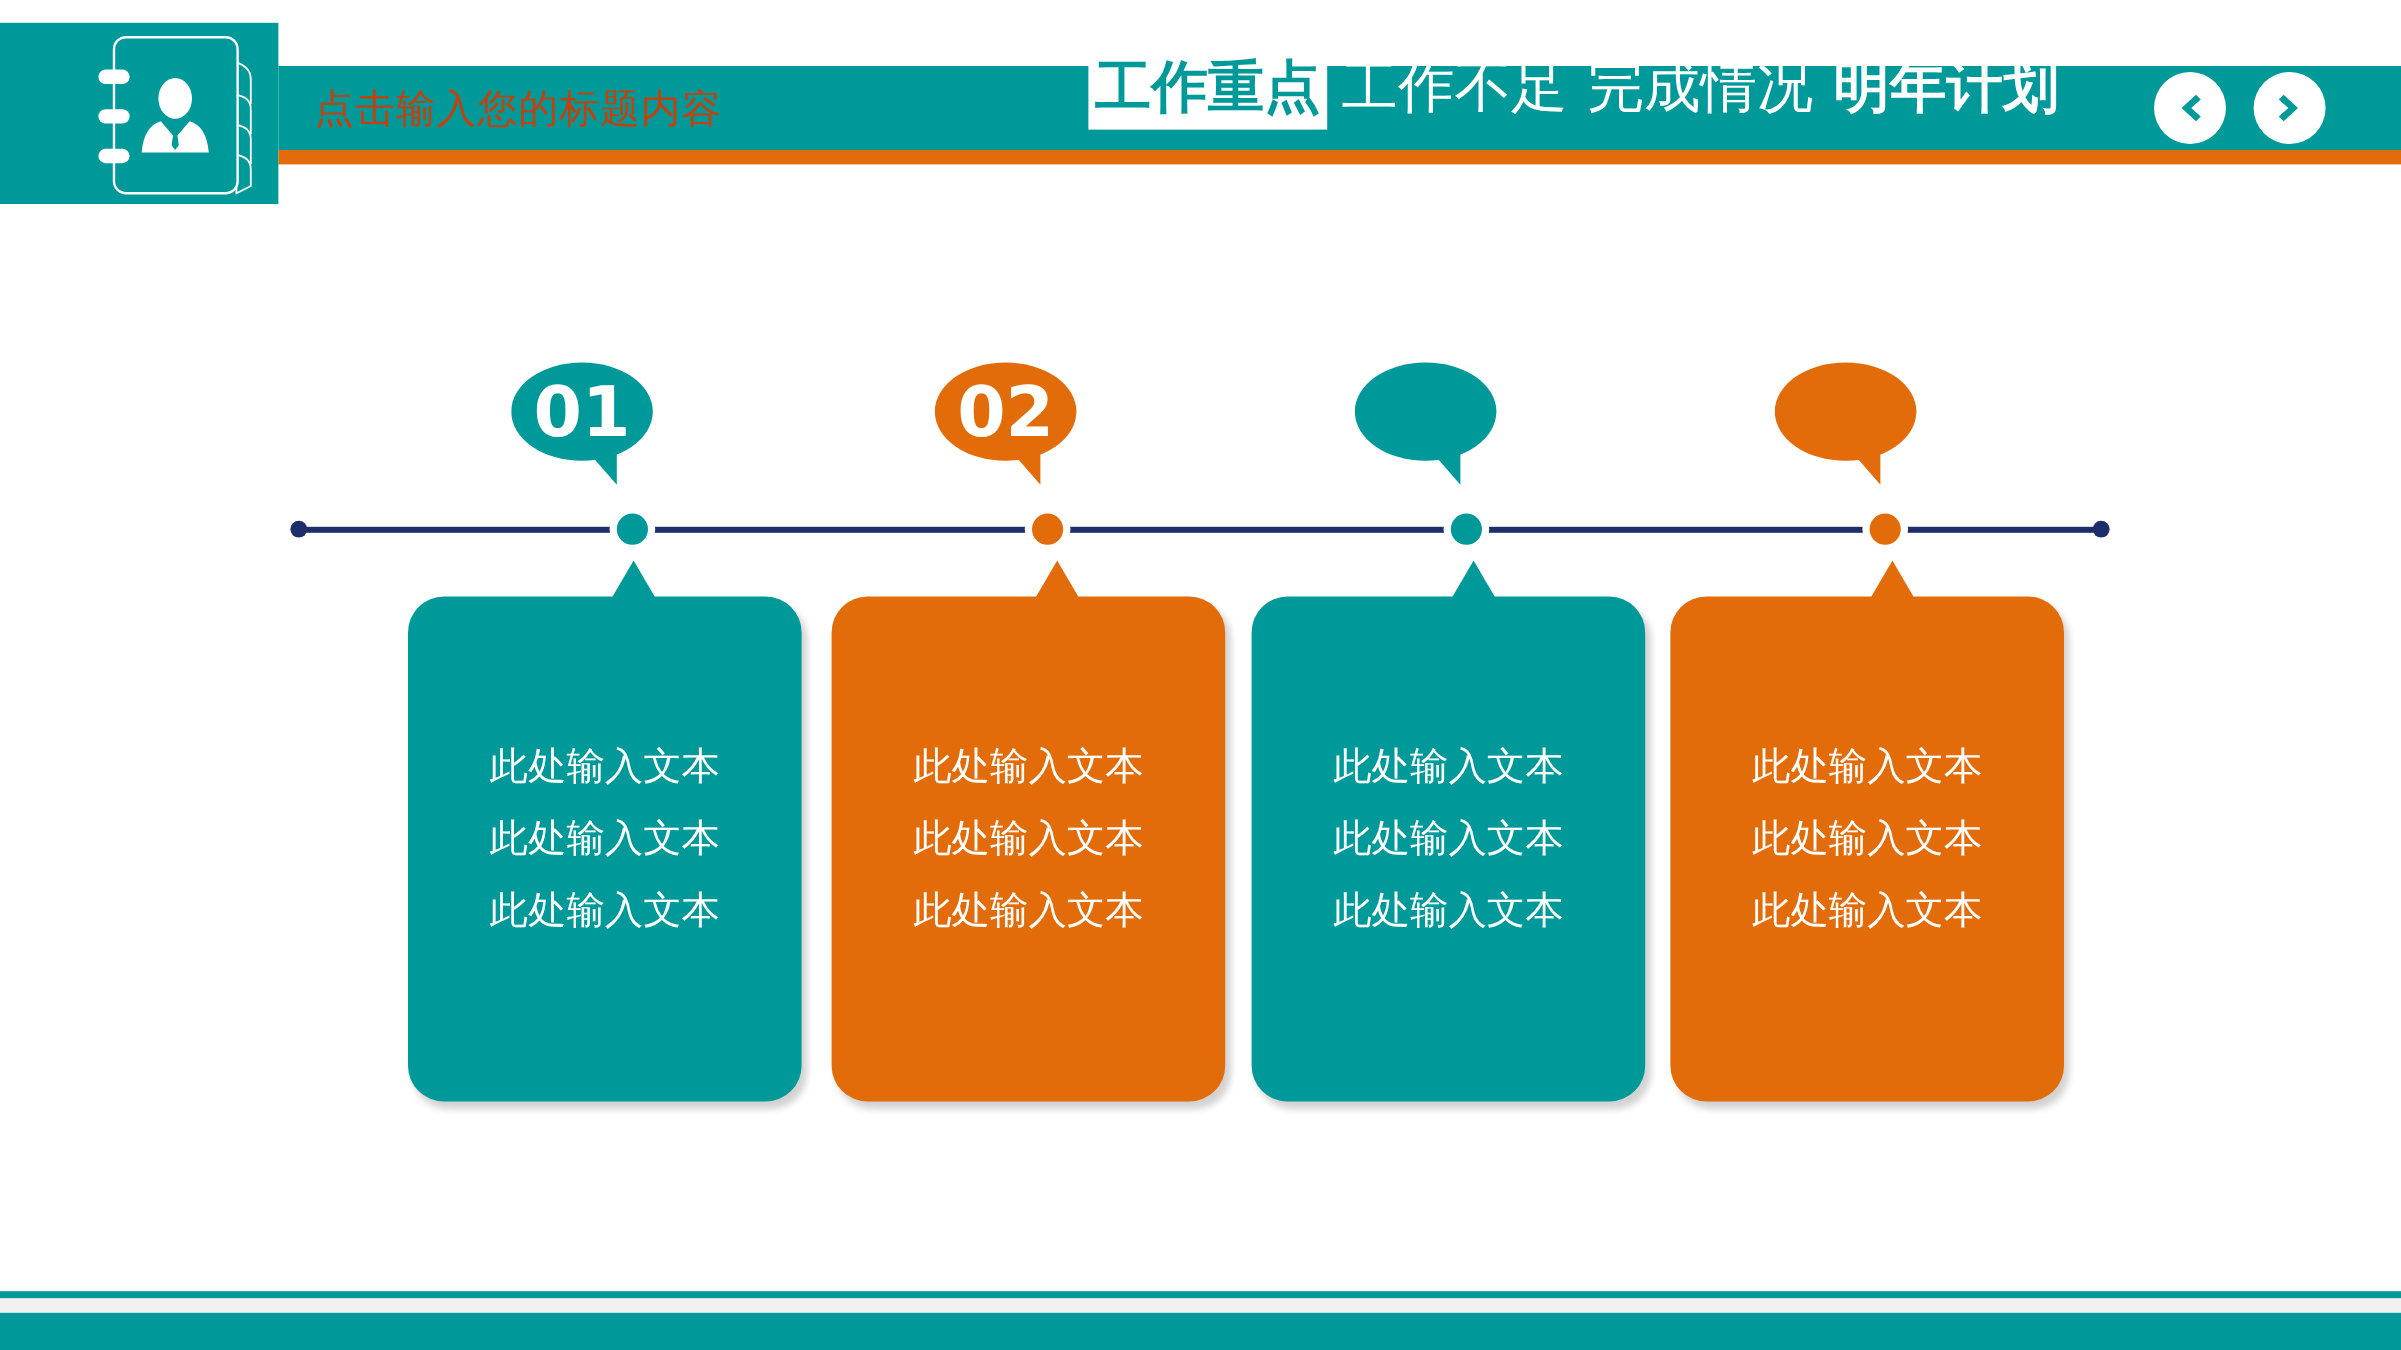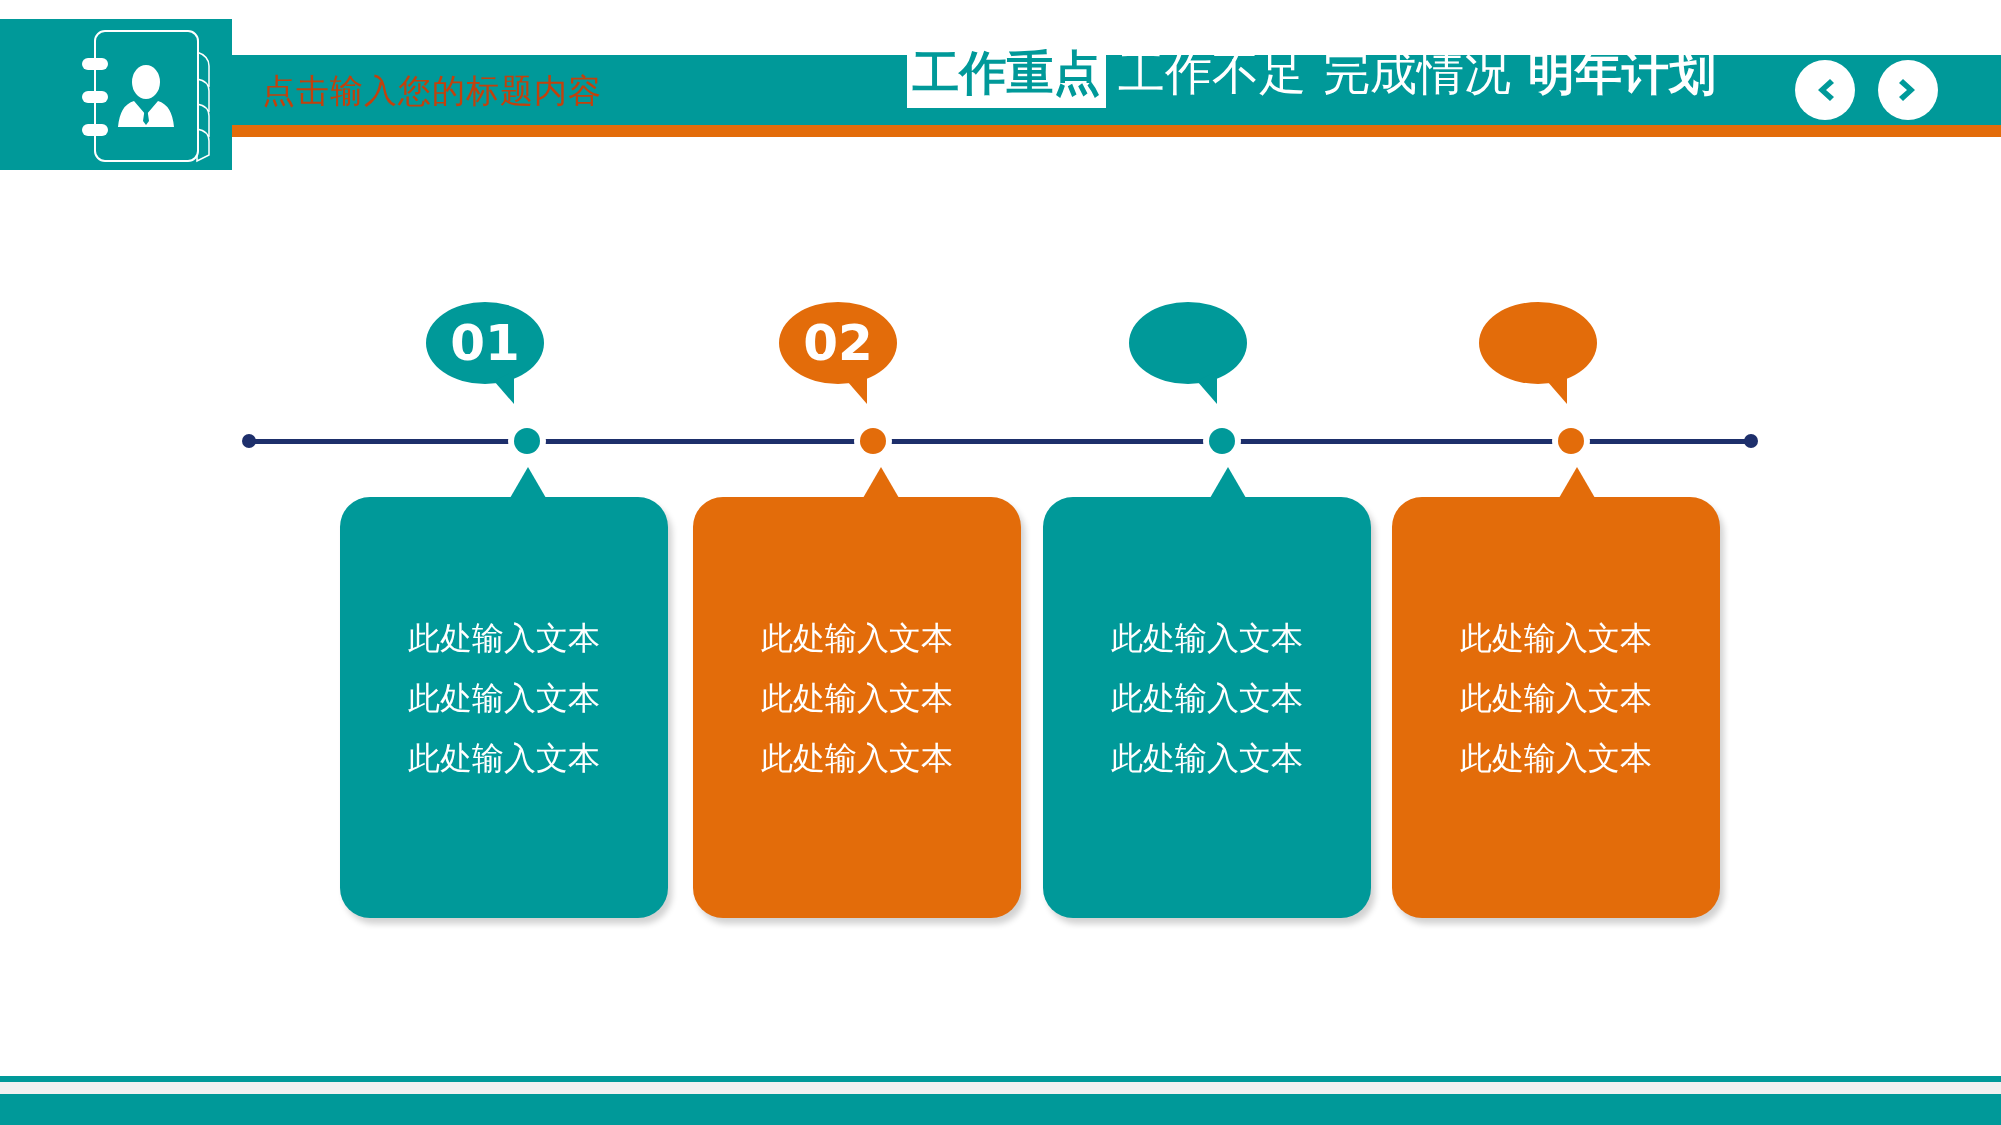--- a/index.html
+++ b/index.html
@@ -28,21 +28,21 @@
   .timeline-line { left:248px; top:439px; width:1504px; height:5px; background:#1d2f6b; }
   .end-dot { width:14px; height:14px; border-radius:50%; background:#1d2f6b; top:434px; }
   .node-dot {
     width:26px; height:26px; border-radius:50%; top:428px;
     box-shadow:0 0 0 6px #ffffff;
   }
   .bubble { width:130px; height:110px; }
   .bubble-num {
     position:absolute; left:0; top:0; width:118px; height:84px;
     line-height:84px; text-align:center; color:#ffffff;
-    font-size:50px; font-weight:bold;
+    font-size:58px; font-weight:bold;
   }
   .card {
     width:328px; height:421px; top:497px; border-radius:30px;
     box-shadow:4px 6px 6px rgba(0,0,0,0.18);
     display:flex; flex-direction:column; align-items:center; justify-content:center;
   }
   .card-pointer {
     position:absolute; top:-30px; width:0; height:0;
     border-left:18px solid transparent; border-right:18px solid transparent;
     border-bottom:31px solid;

